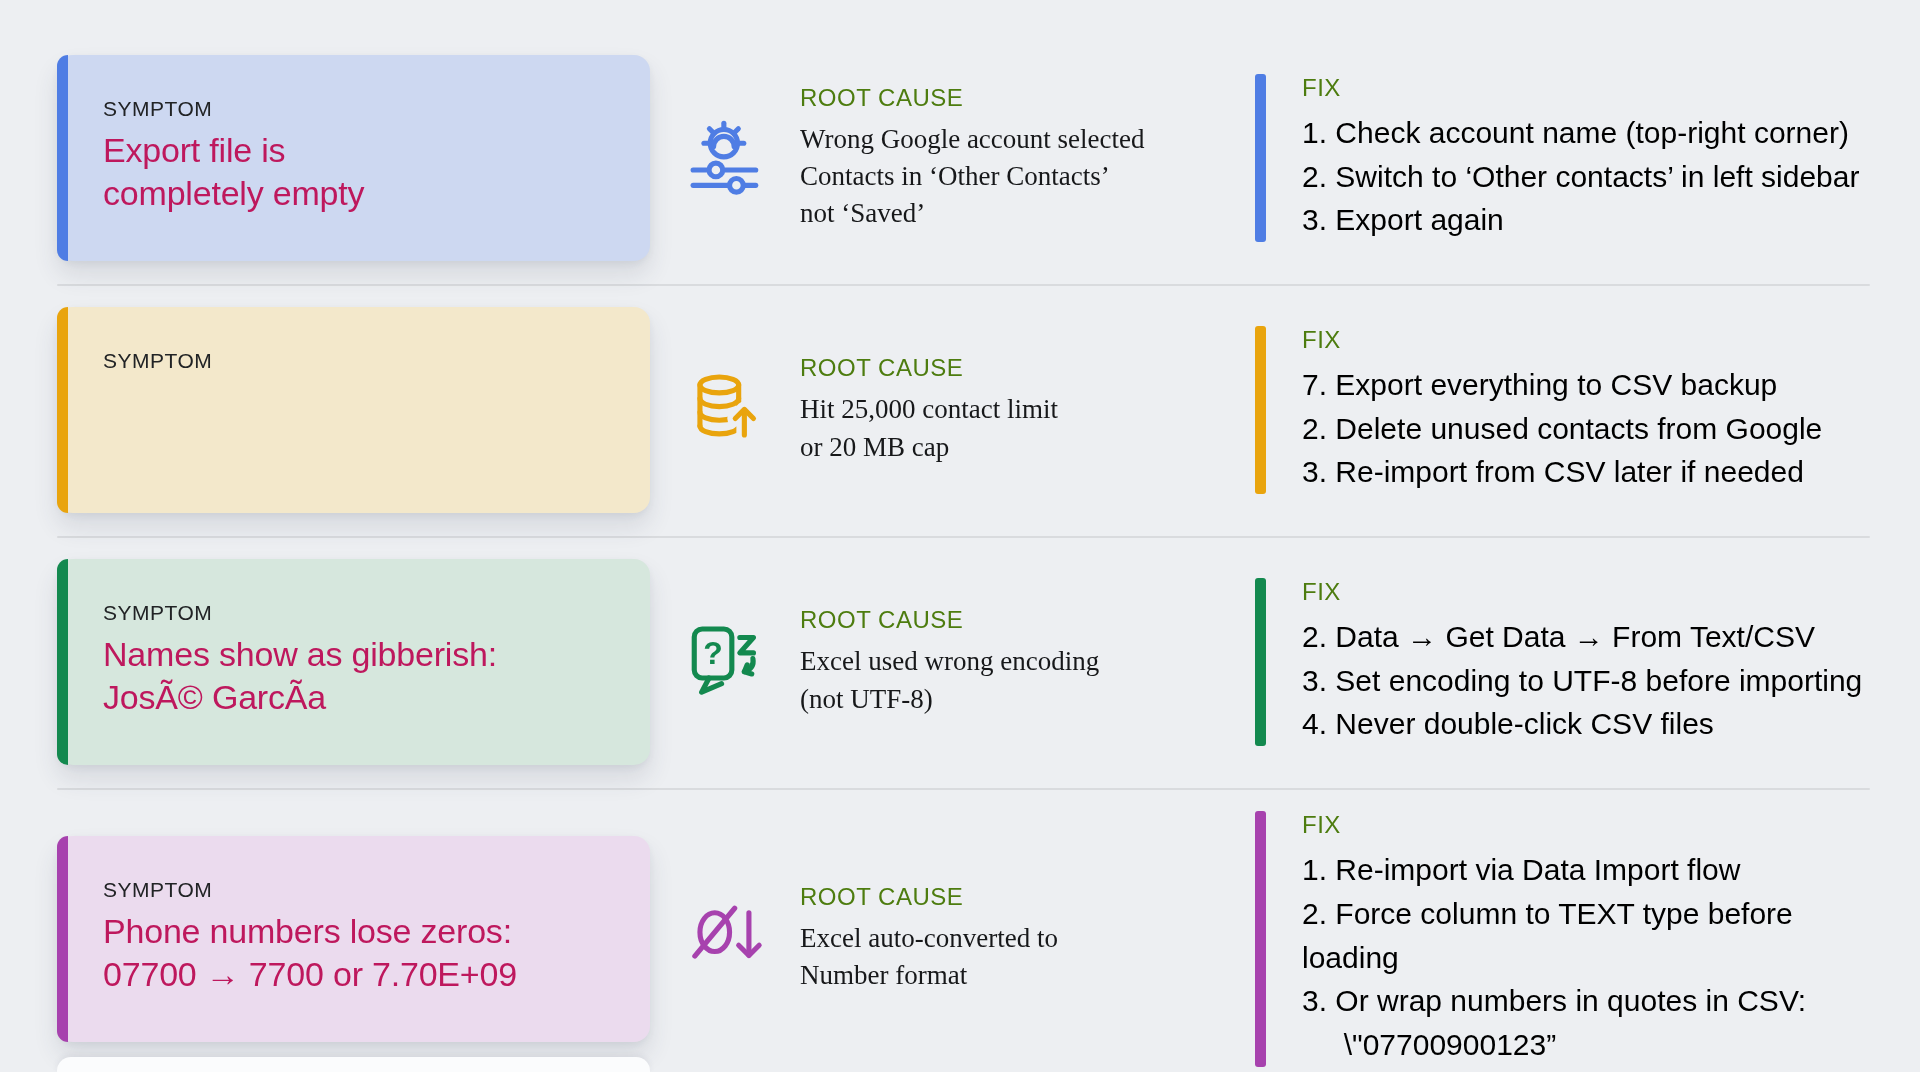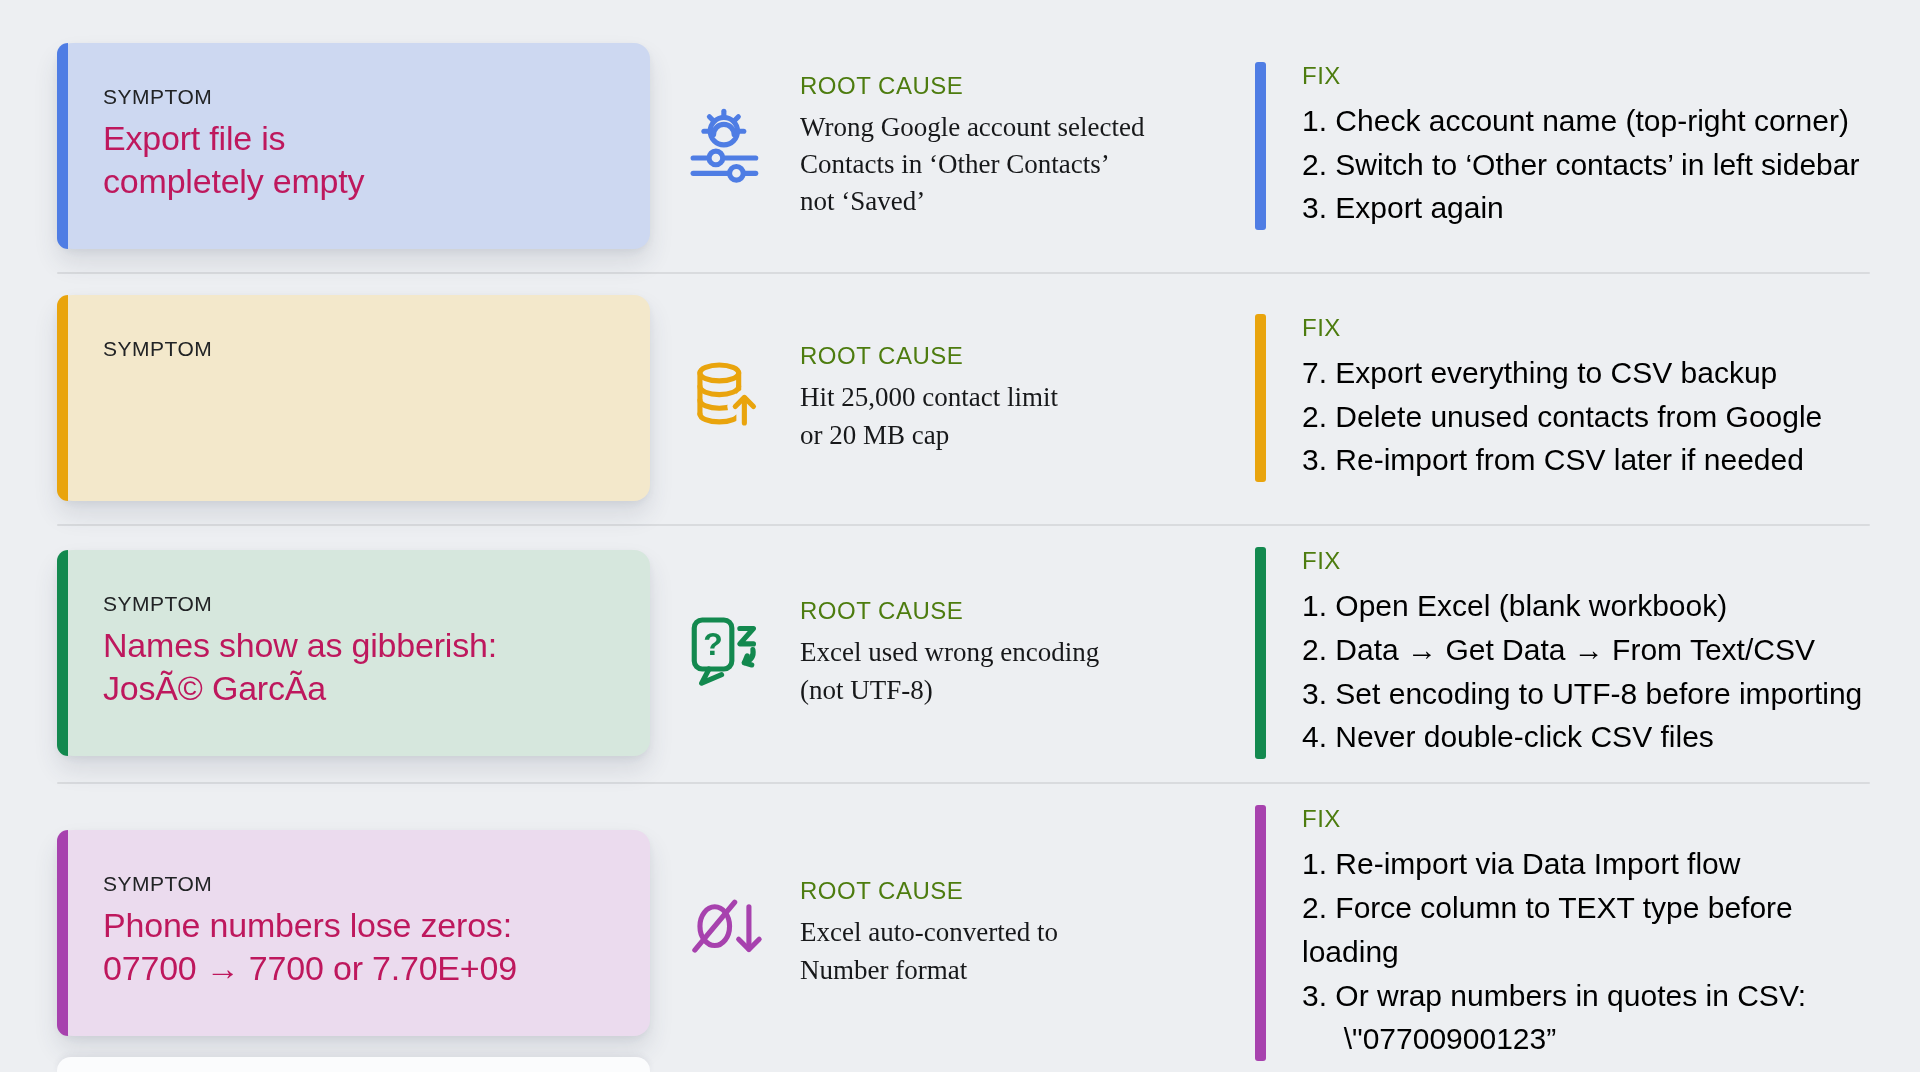--- a/index.html
+++ b/index.html
@@ -3,21 +3,21 @@
 <meta charset="utf-8">
 <style>
   * { box-sizing: border-box; }
   html, body { margin: 0; padding: 0; }
   body {
     width: 1920px; height: 1072px; overflow: hidden;
     background: #edeff2;
     font-family: "Liberation Sans", "DejaVu Sans", sans-serif;
     color: #1a1b1d;
   }
-  .board { position: relative; width: 100%; height: 100%; padding: 43px 50px 0 57px; }
+  .board { position: relative; width: 100%; height: 100%; padding: 55px 50px 0 57px; }
   .row { display: grid; grid-template-columns: 593px 150px 455px 1fr; align-items: center; }
   .card {
     position: relative; border-radius: 16px; padding: 42px 40px 40px 46px; min-height: 206px;
     box-shadow: 0 14px 24px rgba(50,60,80,.12), 0 3px 6px rgba(50,60,80,.06);
   }
   .accent { position: absolute; left: 0; top: 0; bottom: 0; width: 11px; border-radius: 16px 0 0 16px; }
   .card-label { font-size: 21px; letter-spacing: .5px; color: #212325; margin-bottom: 8px; }
   .card-title {
     margin: 0; font-size: 34px; font-weight: 400; line-height: 1.26;
     letter-spacing: -0.2px; white-space: pre-line; color: #be185d;
@@ -143,21 +143,20 @@
     </div>
     <div class="cause">
       <div class="sec-label">ROOT CAUSE</div>
       <div class="cause-text">Excel used wrong encoding
 (not UTF-8)</div>
     </div>
     <div class="fix">
       <div class="fix-bar" style="background: rgb(19, 137, 79);"></div>
       <div class="fix-body">
         <div class="sec-label">FIX</div>
-        <div class="fix-step">1. Open Excel (blank workbook)</div>
         <div class="fix-step">2. Data → Get Data → From Text/CSV</div>
         <div class="fix-step">3. Set encoding to UTF-8 before importing</div>
         <div class="fix-step">4. Never double-click CSV files</div>
       </div>
     </div>
   </section>
 
   <div class="divider" style="background: rgb(217, 219, 222);"></div>
 
   <section class="row">

